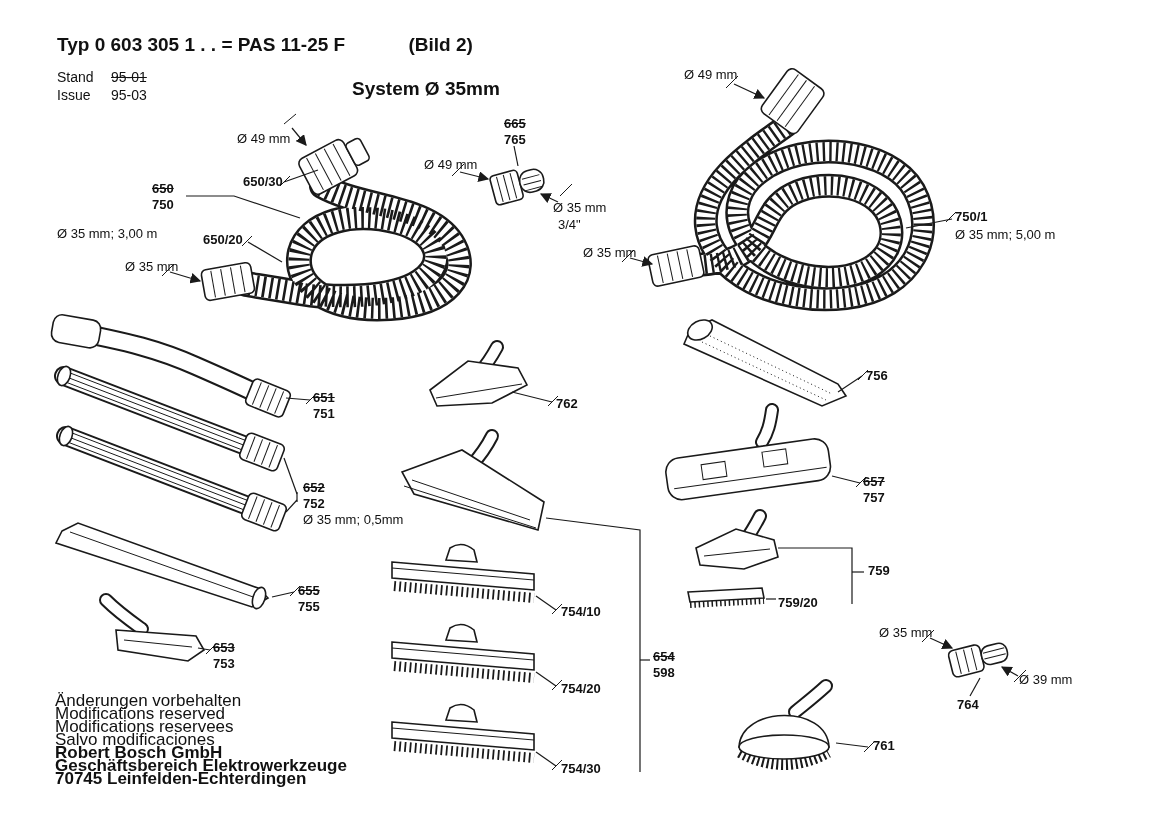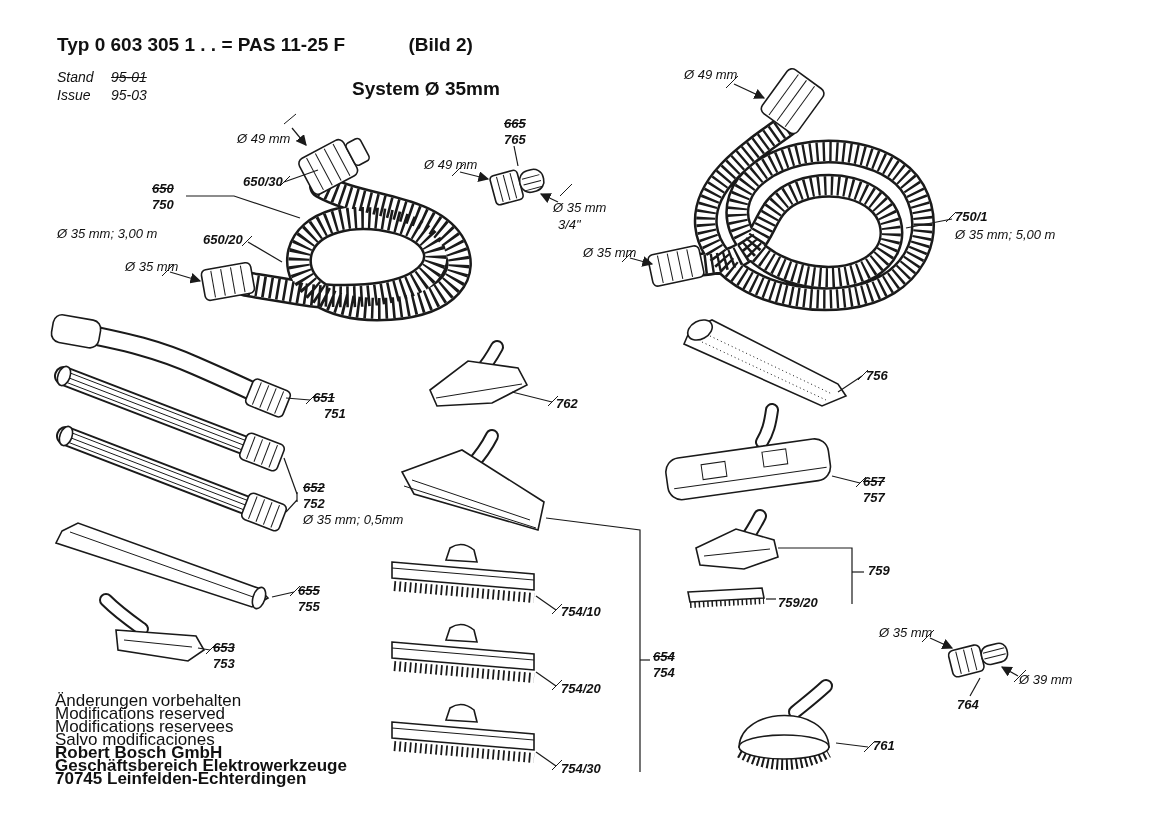--- a/index.html
+++ b/index.html
@@ -1,27 +1,27 @@
 <!DOCTYPE html>
 <html><head>
 <meta charset="utf-8">
 <style>
   html,body{margin:0;padding:0;background:#d8d8d8;}
   .page{position:relative;width:1169px;height:826px;background:#ffffff;overflow:hidden;
         font-family:"Liberation Sans",sans-serif;color:#111;}
   svg.art{position:absolute;left:0;top:0;}
-  .lbl{position:absolute;white-space:nowrap;line-height:1.1;font-style:italic;}
+  .lbl{position:absolute;white-space:nowrap;line-height:1.1;}
   .part{font-weight:700;font-size:13px;}
   .dim{font-size:13px;}
   .strike{text-decoration:line-through;}
   .typ-line{position:absolute;font-size:19px;font-weight:700;white-space:nowrap;}
   .typ-line .bild{margin-left:58px;}
   .system-title{position:absolute;font-size:19px;font-weight:700;}
   .stand{position:absolute;font-size:14px;line-height:18px;}
-  .stand .srow{display:flex;font-style:italic;}
+  .stand .srow{display:flex;}
   .stand .srow span:first-child{width:54px;}
   .footer{position:absolute;font-size:17px;line-height:13px;}
   .footer .b{font-weight:700;}
   
   .hoseO{fill:none;stroke:#1a1a1a;stroke-width:26;stroke-linecap:round;}
   .hoseW{fill:none;stroke:#fff;stroke-width:21;stroke-linecap:round;}
   .hoseR{fill:none;stroke:#1a1a1a;stroke-width:21;stroke-dasharray:2.6 4.4;}
   .hoseO2{fill:none;stroke:#1a1a1a;stroke-width:24;stroke-linecap:round;}
   .hoseW2{fill:none;stroke:#fff;stroke-width:19;stroke-linecap:round;}
   .hoseR2{fill:none;stroke:#1a1a1a;stroke-width:19;stroke-dasharray:2.4 4.2;}
@@ -328,35 +328,35 @@
   <div class="lbl dim" style="left:424px;top:158px">Ø 49 mm</div>
   <div class="lbl dim" style="left:553px;top:201px">Ø 35 mm</div>
   <div class="lbl dim" style="left:558px;top:218px">3/4"</div>
   <div class="lbl dim" style="left:684px;top:68px">Ø 49 mm</div>
   <div class="lbl part" style="left:955px;top:210px">750/1</div>
   <div class="lbl dim" style="left:955px;top:228px">Ø 35 mm; 5,00 m</div>
   <div class="lbl dim" style="left:583px;top:246px">Ø 35 mm</div>
   <div class="lbl part" style="left:866px;top:369px">756</div>
   <div class="lbl part" style="left:556px;top:397px">762</div>
   <div class="lbl part strike" style="left:313px;top:391px">651</div>
-  <div class="lbl part" style="left:324px;top:407px">751</div>
+  <div class="lbl part" style="left:313px;top:407px">751</div>
   <div class="lbl part strike" style="left:863px;top:475px">657</div>
   <div class="lbl part" style="left:863px;top:491px">757</div>
   <div class="lbl part strike" style="left:303px;top:481px">652</div>
   <div class="lbl part" style="left:303px;top:497px">752</div>
   <div class="lbl dim" style="left:303px;top:513px">Ø 35 mm; 0,5mm</div>
   <div class="lbl part" style="left:868px;top:564px">759</div>
   <div class="lbl part" style="left:778px;top:596px">759/20</div>
   <div class="lbl part strike" style="left:298px;top:584px">655</div>
   <div class="lbl part" style="left:298px;top:600px">755</div>
   <div class="lbl part" style="left:561px;top:605px">754/10</div>
   <div class="lbl part strike" style="left:213px;top:641px">653</div>
   <div class="lbl part" style="left:213px;top:657px">753</div>
   <div class="lbl part strike" style="left:653px;top:650px">654</div>
-  <div class="lbl part" style="left:653px;top:666px">754</div>
+  <div class="lbl part" style="left:653px;top:666px">598</div>
   <div class="lbl part" style="left:561px;top:682px">754/20</div>
   <div class="lbl dim" style="left:879px;top:626px">Ø 35 mm</div>
   <div class="lbl dim" style="left:1019px;top:673px">Ø 39 mm</div>
   <div class="lbl part" style="left:957px;top:698px">764</div>
   <div class="lbl part" style="left:561px;top:762px">754/30</div>
   <div class="lbl part" style="left:873px;top:739px">761</div>
 
   <div class="footer" style="left:55px;top:694px">
     <div>Änderungen vorbehalten</div>
     <div>Modifications reserved</div>

